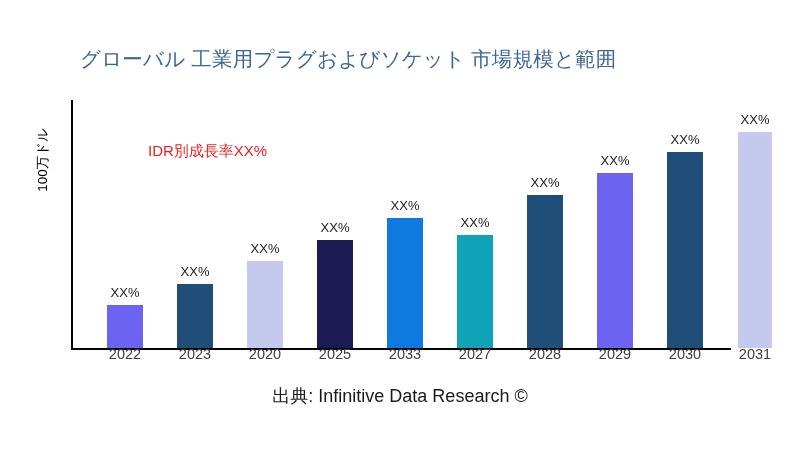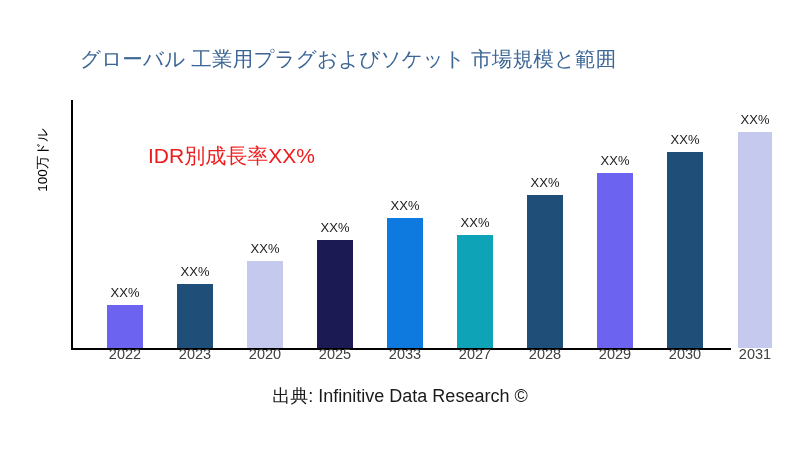--- a/index.html
+++ b/index.html
@@ -78,21 +78,21 @@
     font-size: 13.5px;
     color: #000000;
     white-space: nowrap;
   }
 
   
   .annotation {
     position: absolute;
     left: 148px;
     top: 142px;
-    font-size: 21px;
+    font-size: 15px;
     color: #ee1c1c;
     white-space: nowrap;
   }
 
   
   .bars-layer {
     position: absolute;
     left: 0; top: 0;
     width: 800px; height: 450px;
   }

